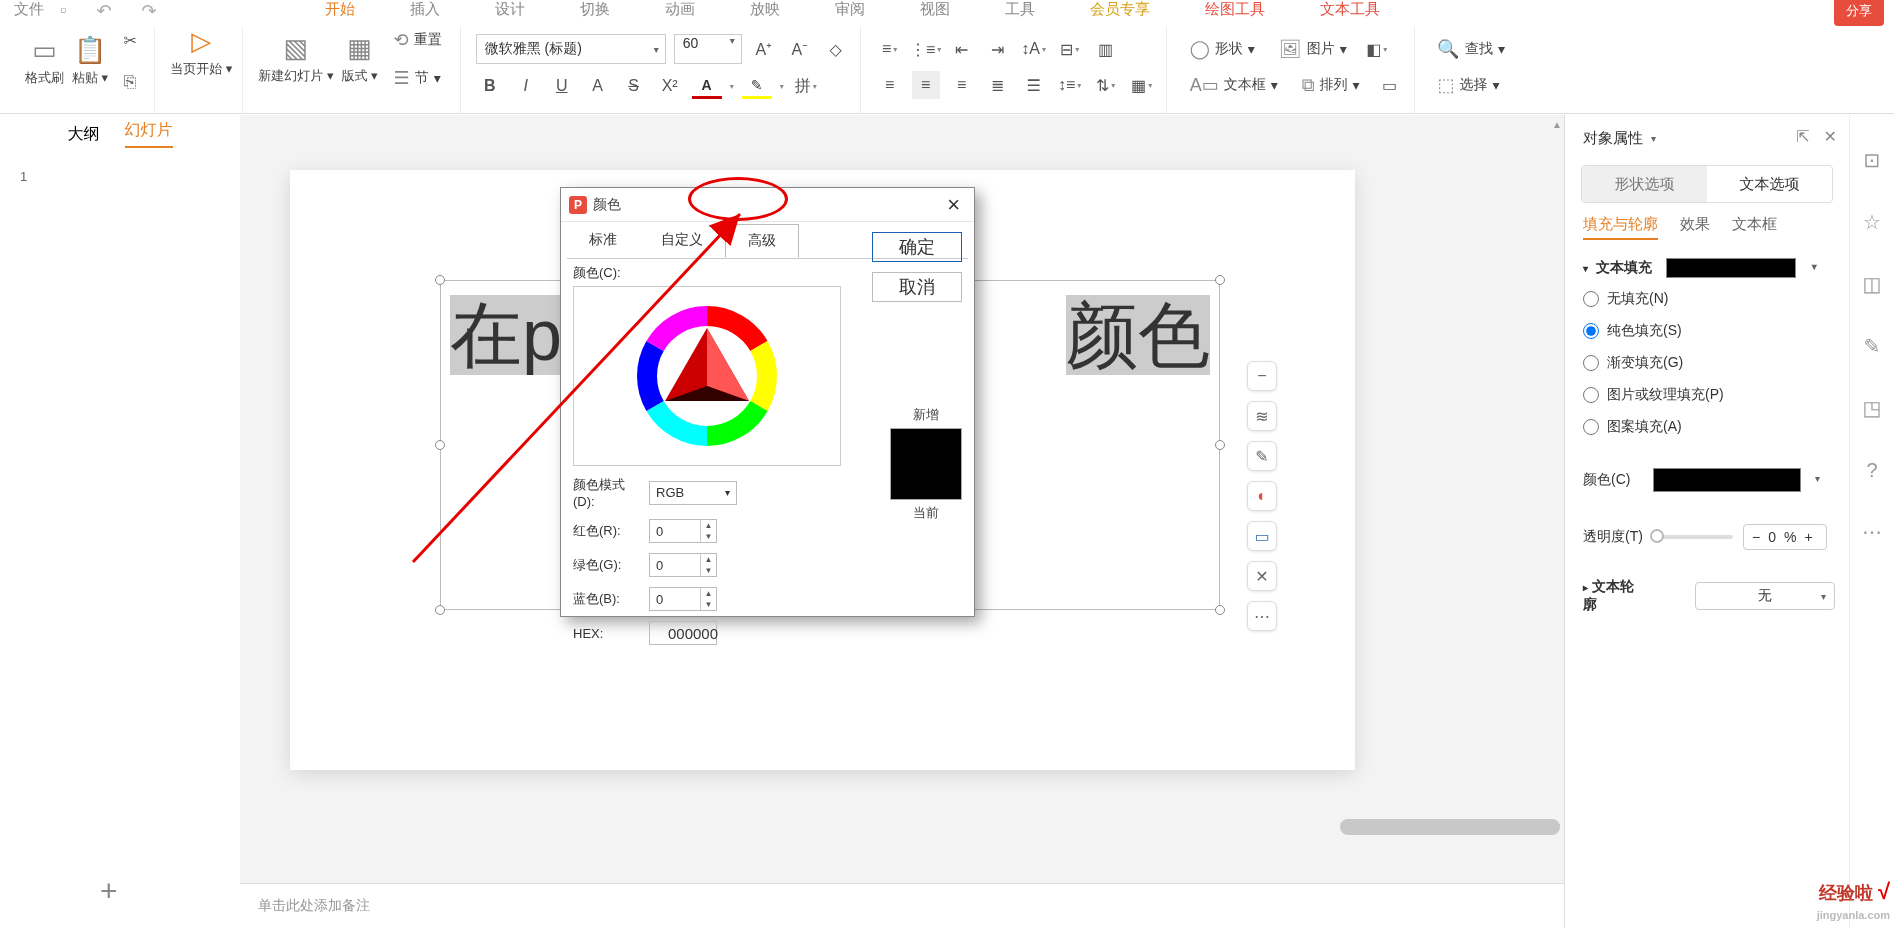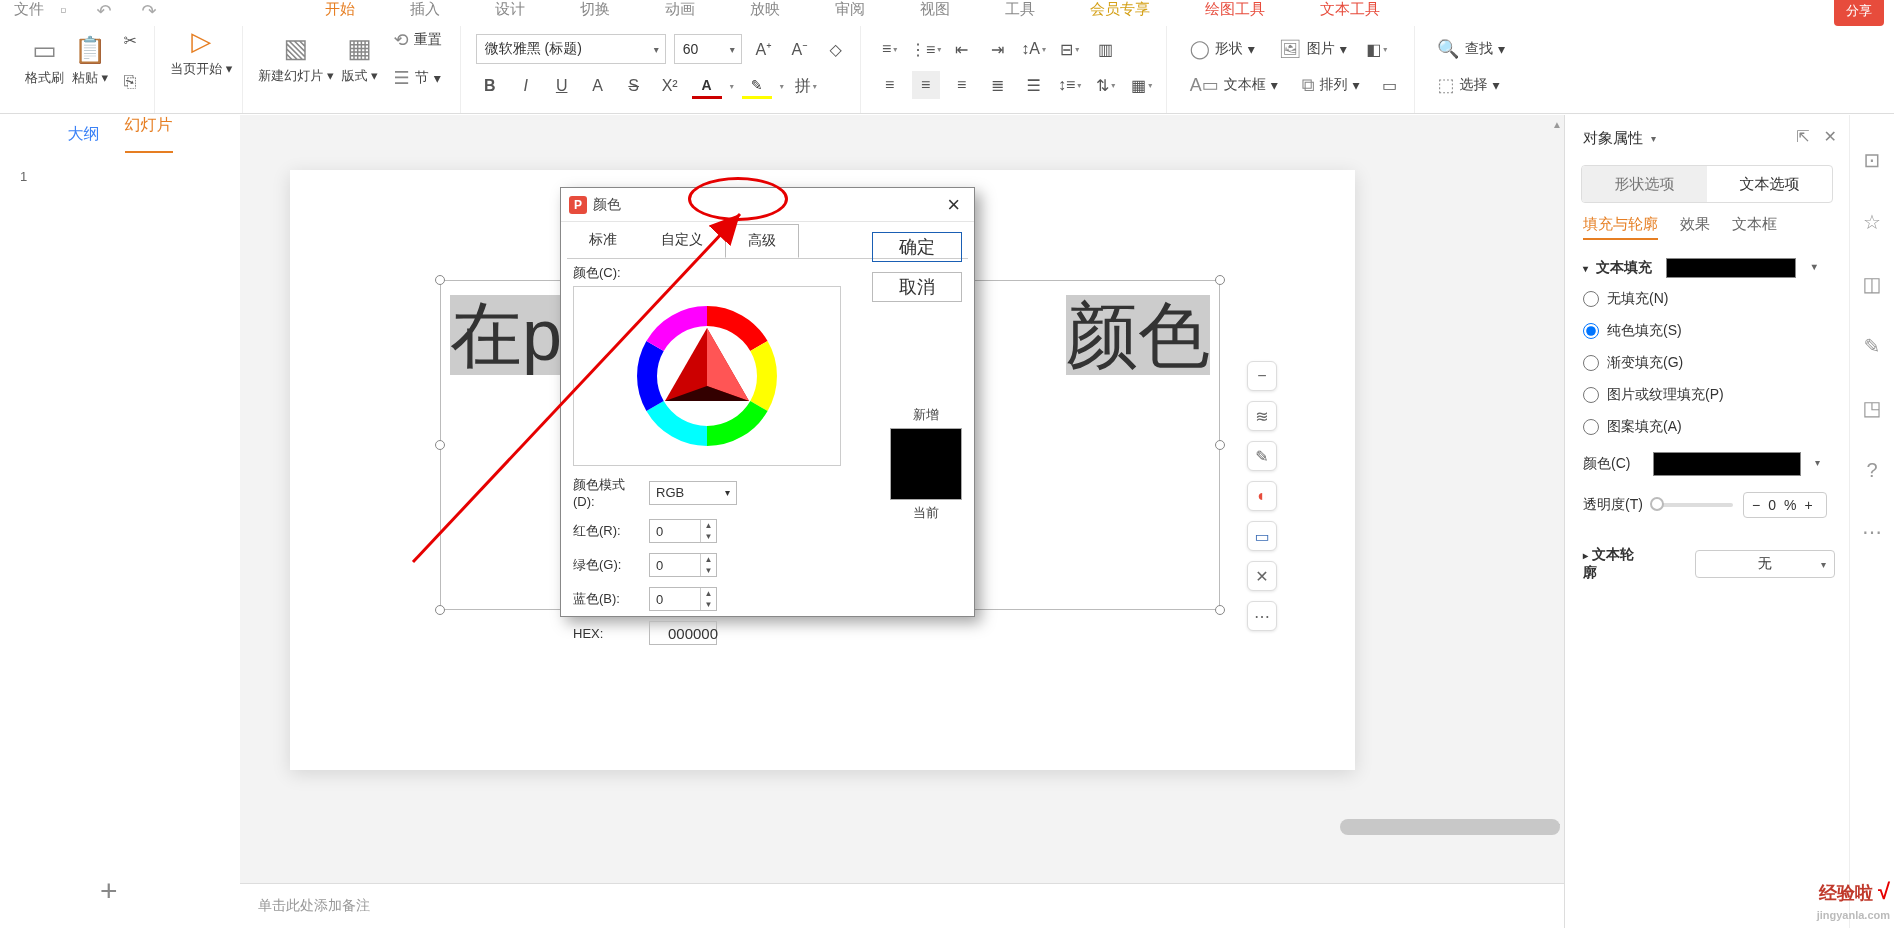--- a/index.html
+++ b/index.html
@@ -15,39 +15,39 @@
 
 .ribbon { position:absolute; top:18px; left:0; right:0; height:96px; border-bottom:1px solid #ddd; display:flex; padding-left:15px; padding-top:8px; gap:5px; }
 .ribbon-group { display:flex; flex-direction:column; align-items:center; gap:4px; padding:0 10px; border-right:1px solid #eee; }
 .ribbon-big { display:flex; flex-direction:column; align-items:center; gap:4px; font-size:13px; color:#444; cursor:pointer; }
 .ribbon-big .ico { font-size:26px; color:#888; height:30px; display:flex; align-items:center; }
 .ribbon-row { display:flex; gap:8px; align-items:center; }
 .ribbon-cluster { display:flex; flex-direction:column; gap:8px; justify-content:center; height:82px; }
 
 .font-combo { border:1px solid #ccc; height:30px; width:190px; display:flex; align-items:center; padding:0 24px 0 8px; position:relative; font-size:14px; background:#fff; }
 .font-combo .arr { position:absolute; right:6px; font-size:10px; color:#666; }
-.size-combo { border:1px solid #ccc; height:30px; width:68px; display:flex; align-items:center; padding:0 8px; position:relative; font-size:14px; background:#fff; }
+.size-combo { border:1px solid #ccc; height:30px; width:68px; display:flex; padding:0 8px; position:relative; font-size:14px; background:#fff; }
 .size-combo .arr { position:absolute; right:6px; font-size:10px; color:#666; }
 
 .mini-btn { width:28px; height:28px; display:flex; align-items:center; justify-content:center; font-size:16px; color:#555; cursor:pointer; }
 .mini-btn.dd::after { content:"▾"; font-size:8px; margin-left:2px; color:#888; }
 .font-color-btn { width:30px; height:26px; border-bottom:3px solid #c00; display:flex; align-items:center; justify-content:center; font-weight:bold; }
 .highlight-btn-i { width:30px; height:26px; border-bottom:3px solid #ff0; display:flex; align-items:center; justify-content:center; }
 
 .ribbon-label-btn { display:flex; align-items:center; gap:5px; font-size:14px; color:#444; padding:3px 8px; }
 .ribbon-label-btn .ico { font-size:18px; color:#888; }
 
 
 .share-btn { position:absolute; right:10px; top:-4px; background:#e74c3c; color:#fff; font-size:13px; padding:6px 12px; border-radius:4px; }
 
 
 .left-bar { position:absolute; top:115px; left:0; width:240px; bottom:0; background:#fff; border-right:0; }
 .left-tabs { display:flex; justify-content:center; height:38px; align-items:center; gap:25px; font-size:16px; }
-.left-tabs span { color:#3b82f6; cursor:pointer; }
-.left-tabs .act { color:#e67e22; border-bottom:2px solid #e67e22; padding-bottom:15px; }
+.left-tabs span { color:#000000; cursor:pointer; }
+.left-tabs .act { color:#e67e22; border-bottom:2px solid #e67e22; padding-bottom:5px; }
 .thumb-row { display:flex; align-items:flex-start; gap:10px; padding:12px 20px; }
 .thumb-num { font-size:13px; color:#666; margin-top:4px; }
 .thumb { width:170px; height:96px; border:2px solid #e67e22; border-radius:4px; background:#fff; display:flex; align-items:center; justify-content:center; text-align:center; font-size:9px; color:#444; padding:6px; }
 .add-slide { position:absolute; bottom:20px; left:100px; font-size:30px; color:#888; cursor:pointer; }
 
 
 .canvas-area { position:absolute; top:115px; left:240px; right:330px; bottom:45px; background:#f3f3f3; }
 .slide { position:absolute; left:50px; top:55px; width:1065px; height:600px; background:#fff; box-shadow:0 4px 18px rgba(0,0,0,.12); }
 .textbox { position:absolute; left:150px; top:110px; width:780px; height:330px; border:1px solid #bbb; }
 .textbox .handle { width:10px; height:10px; background:#fff; border:1px solid #888; border-radius:50%; position:absolute; }
@@ -110,21 +110,21 @@
 .prop-sub-tabs .act { color:#e67e22; border-bottom:2px solid #e67e22; padding-bottom:4px; }
 .prop-sub-tabs span { color:#666; cursor:pointer; }
 .prop-section { padding-left:18px; padding-right:14px; }
 .prop-sec-title { font-weight:600; margin-bottom:12px; font-size:14px; }
 .prop-sec-title::before { content:"▾"; margin-right:4px; font-size:10px; }
 .prop-sec-title.collapsed::before { content:"▸"; }
 .prop-sec-title .swatch-sm { display:inline-block; width:130px; height:20px; background:#000; border:1px solid #888; vertical-align:middle; margin-left:10px; position:relative; }
 .prop-sec-title .swatch-sm::after { content:"▾"; position:absolute; right:-22px; top:2px; font-size:10px; color:#666; }
 .radio-list label { display:flex; align-items:center; gap:8px; margin-bottom:14px; font-size:14px; cursor:pointer; }
 .radio-list input { width:16px; height:16px; }
-.prop-row { display:flex; align-items:center; gap:10px; margin-top:16px; }
+.prop-row { display:flex; align-items:center; gap:10px; margin-top:32px; }
 .prop-row .lbl { width:60px; font-size:14px; }
 .prop-color-combo { width:148px; height:24px; background:#000; border:1px solid #888; position:relative; }
 .prop-color-combo::after { content:"▾"; position:absolute; right:-20px; top:4px; font-size:10px; color:#666; }
 .slider-track { width:80px; height:4px; background:#ddd; border-radius:2px; position:relative; }
 .slider-thumb { width:14px; height:14px; background:#fff; border:2px solid #bbb; border-radius:50%; position:absolute; top:-6px; left:-3px; }
 .pct-input { border:1px solid #ccc; height:26px; width:84px; display:flex; align-items:center; padding:0 8px; font-size:14px; gap:8px; border-radius:4px; }
 .prop-outline-combo { border:1px solid #ccc; height:28px; width:148px; display:flex; align-items:center; justify-content:center; border-radius:4px; font-size:14px; margin-left:40px; position:relative; }
 .prop-outline-combo::after { content:"▾"; position:absolute; right:8px; font-size:10px; color:#666; }
 
 

